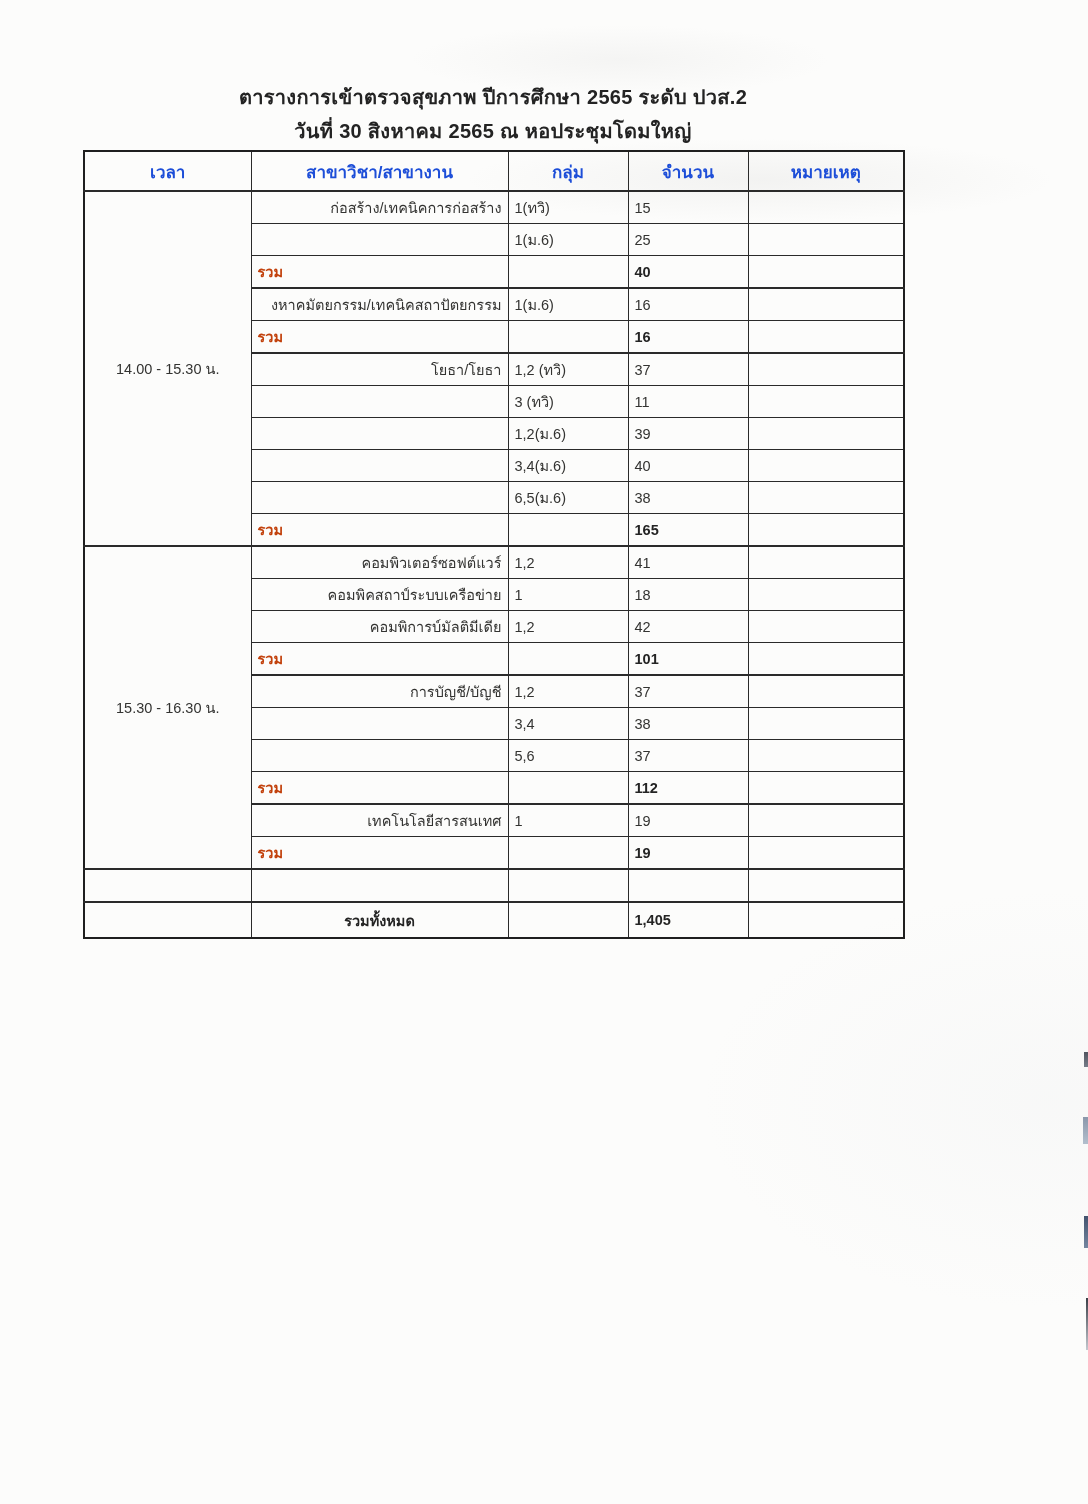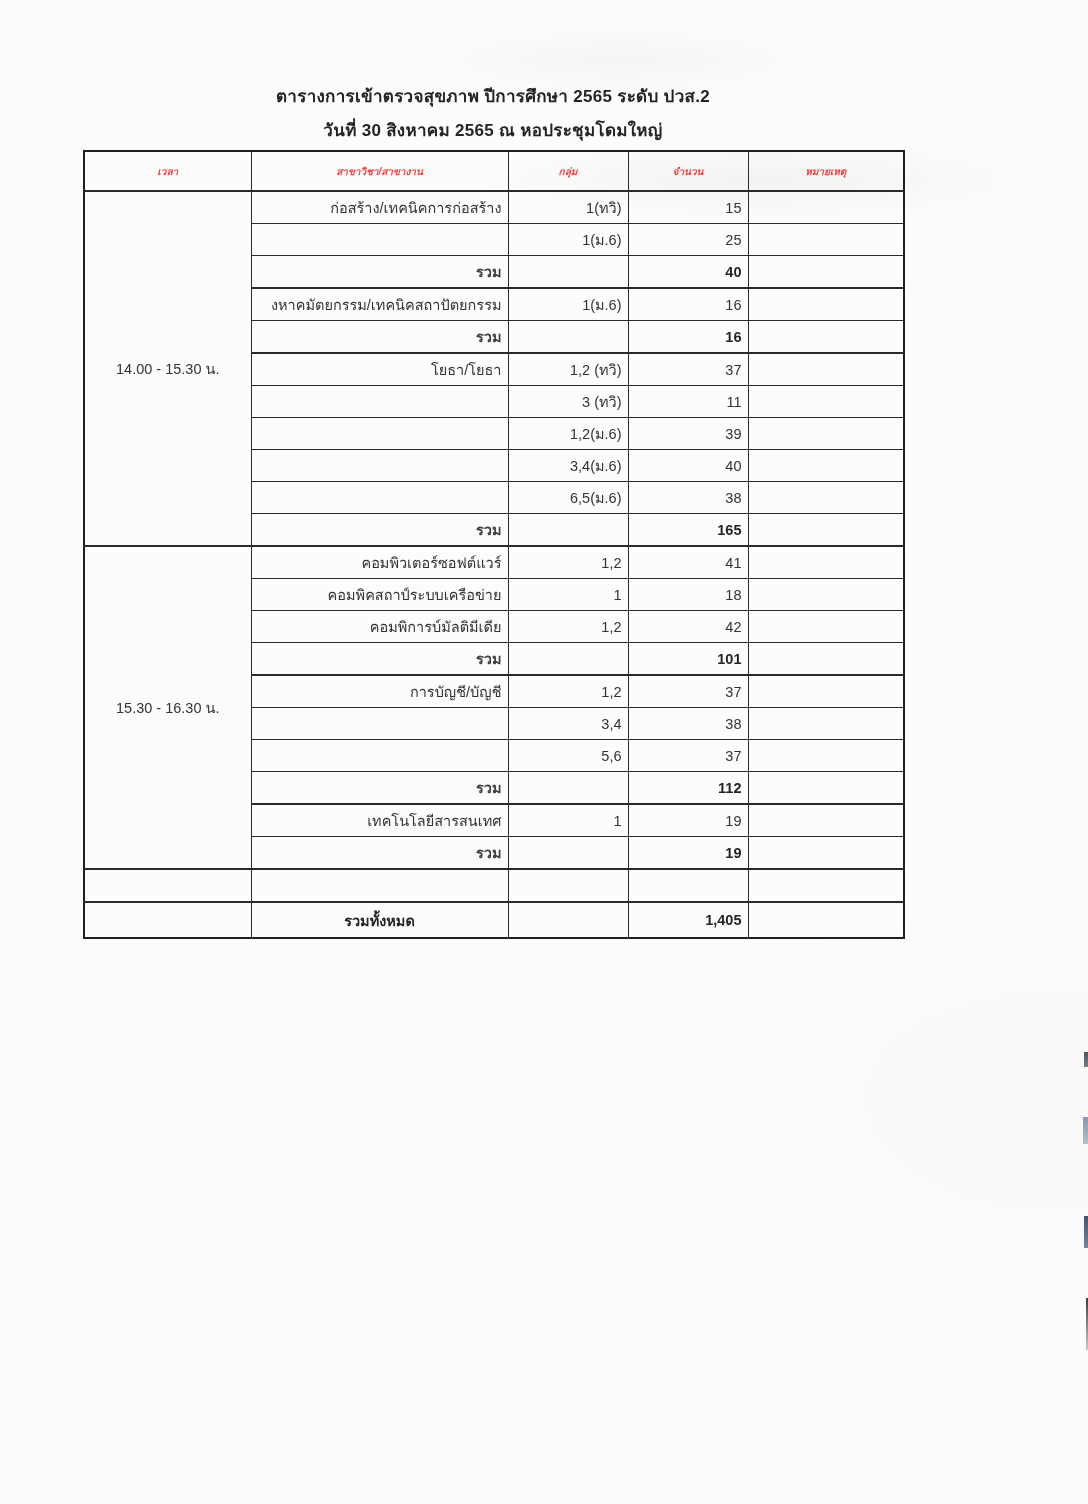--- a/index.html
+++ b/index.html
@@ -21,28 +21,28 @@
   }
 
   .titles {
     position: absolute;
     left: 83px;
     top: 84px;
     width: 820px;
     text-align: center;
   }
   .doc-title {
-    font-size: 17px;
+    font-size: 20px;
     font-weight: bold;
     color: #232323;
     letter-spacing: 0.3px;
     line-height: 26px;
   }
   .doc-subtitle {
-    font-size: 17px;
+    font-size: 20px;
     font-weight: bold;
     color: #232323;
     letter-spacing: 0.3px;
     line-height: 26px;
     margin-top: 8px;
   }
 
   table.sched {
     position: absolute;
     left: 83px;
@@ -53,47 +53,46 @@
     border: 2.6px solid #1f1f1f;
   }
   table.sched th, table.sched td {
     border: 1.5px solid #2a2a2a;
     padding: 0 6px;
     overflow: hidden;
     white-space: nowrap;
   }
   table.sched th {
     height: 38px;
-    font-size: 10px;
-    font-weight: bold;
-    text-align: center;
-    color: #ef4444;
-    font-style: italic;
+    font-size: 17px;
+    font-weight: bold;
+    text-align: center;
+    color: #1d4ed8;
   }
   table.sched thead th {
     border-bottom-width: 2.8px;
   }
   table.sched td {
     height: 31px;
     font-size: 14.5px;
     color: #333331;
   }
   tr.thick-top > td { border-top-width: 2.8px; }
 
   td.time-cell {
     text-align: center;
     color: #2e2e2c;
   }
   td.dept-cell { text-align: right; padding-left: 8px; color: #353532; }
   td.dept-cell.sum {
-    text-align: right;
-    font-weight: bold;
-    color: #404040;
-  }
-  td.group-cell, td.count-cell { text-align: right; }
+    text-align: left;
+    font-weight: bold;
+    color: #c2410c;
+  }
+  td.group-cell, td.count-cell { text-align: left; }
   td.count-cell.sum, td.count-cell.total {
     font-weight: bold;
     color: #242424;
   }
   td.dept-cell.total {
     text-align: center;
     font-weight: bold;
     color: #242424;
     margin-top: 15px;
   }

